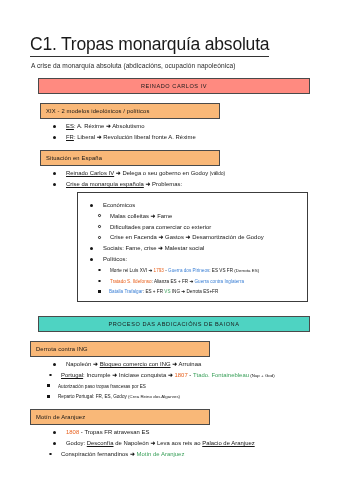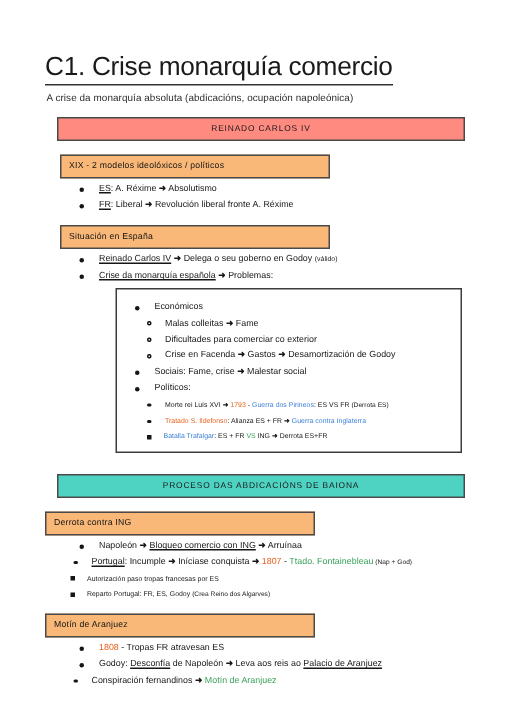--- a/index.html
+++ b/index.html
@@ -136,21 +136,21 @@
   .prob-box .lvl3 { margin-left: 16px; }
 
   .sec-gap { height: 14px; }
   .arrow { font-weight: 700; letter-spacing: 0; }
 </style>
 </head>
 <body>
 
 <div class="page">
 
-  <h1 class="doc-title">C1. Crise monarquía comercio</h1>
+  <h1 class="doc-title">C1. Tropas monarquía absoluta</h1>
   <div class="doc-subtitle">A crise da monarquía absoluta (abdicacións, ocupación napoleónica)</div>
 
   <div id="sections-root">
       <div class="banner-wrap">
         <div class="banner red">REINADO CARLOS IV</div>
       </div>
       <div class="subhead indent">XIX - 2 modelos ideolóxicos / políticos</div>
       <ul>
         <li class="lvl1"><span class="bullet"></span><span class="u">ES</span><span class="">: A. Réxime </span><span class="arrow">➜</span><span class=""> Absolutismo</span></li>
         <li class="lvl1"><span class="bullet"></span><span class="u">FR</span><span class="">: Liberal </span><span class="arrow">➜</span><span class=""> Revolución liberal fronte A. Réxime</span></li>

